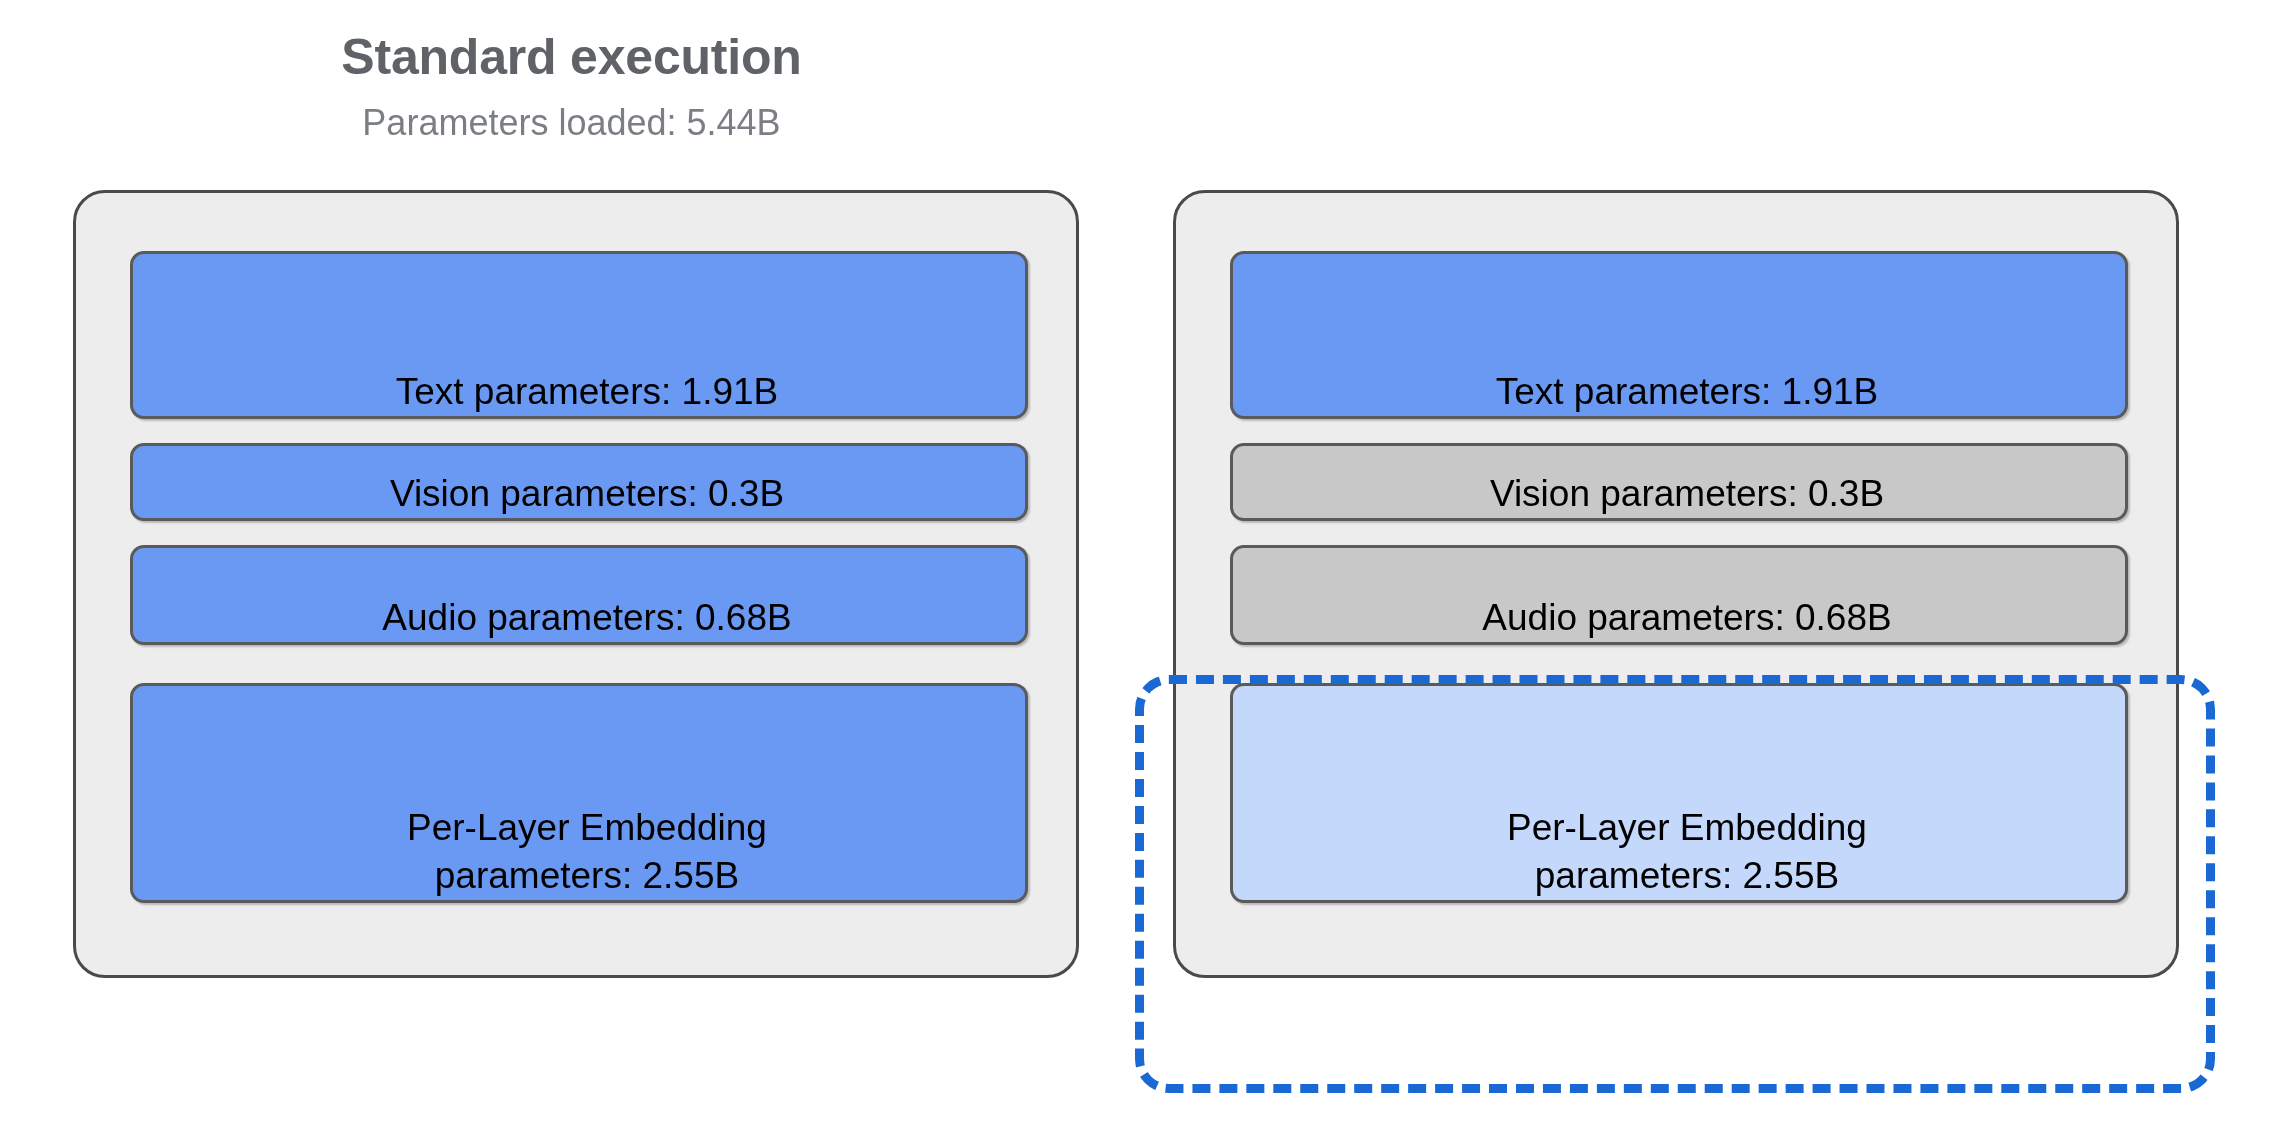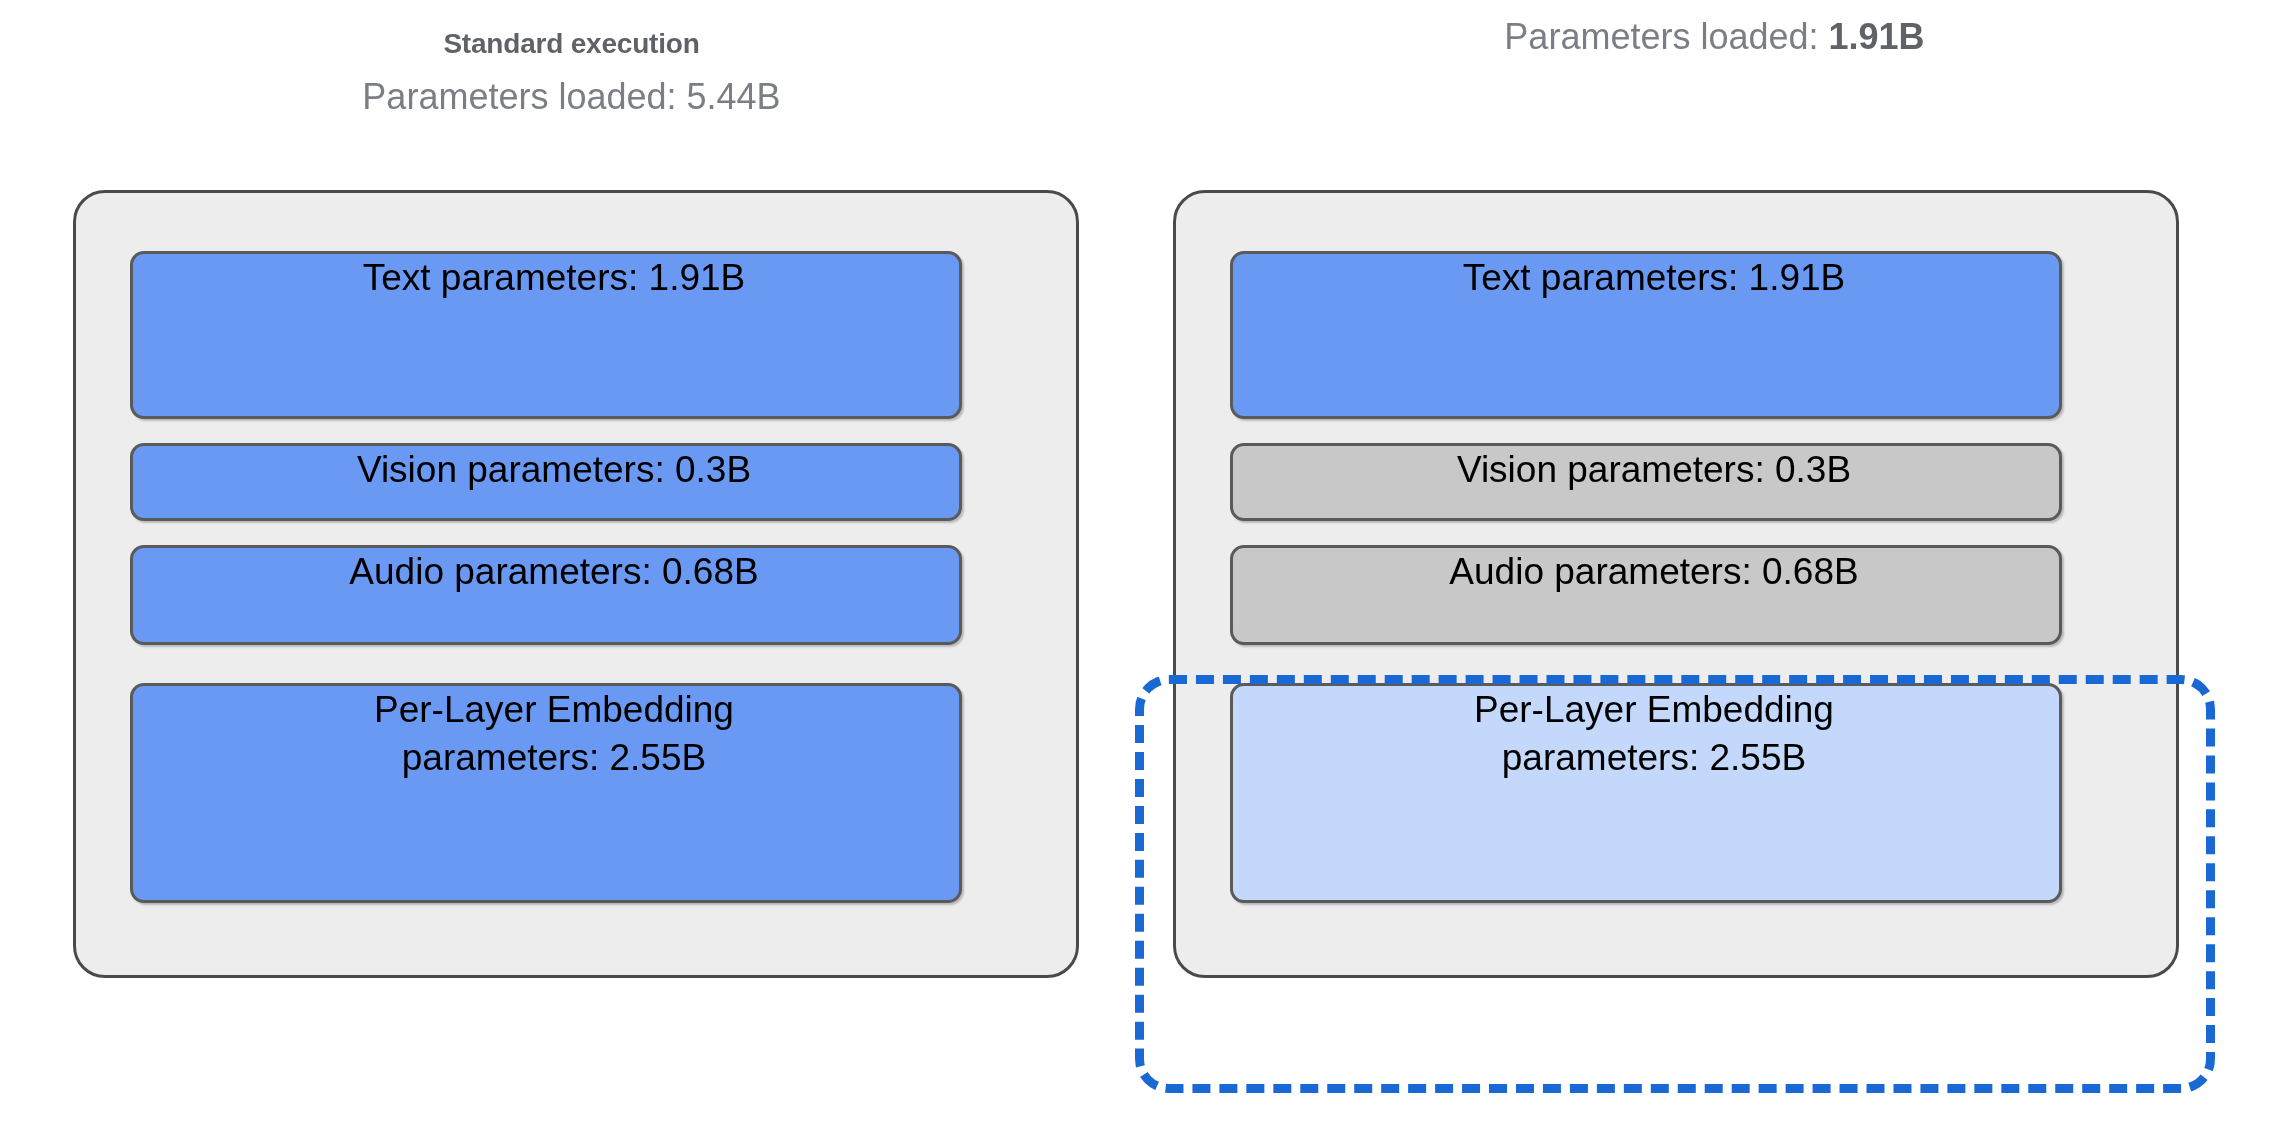--- a/index.html
+++ b/index.html
@@ -33,21 +33,21 @@
   .col-header {
     position: absolute;
     left: 0;
     right: 0;
     top: 0;
     text-align: center;
   }
   .col-title {
     margin: 0;
     padding-top: 28px;
-    font-size: 28px;
+    font-size: 50px;
     font-weight: bold;
     color: #5f6368;
     letter-spacing: -0.2px;
     line-height: 1.16;
     white-space: nowrap;
   }
   .col-subtitle {
     margin: 0;
     padding-top: 16px;
     font-size: 36px;
@@ -79,26 +79,26 @@
     left: 30px;   
     top: 190px;
     width: 1006px;
     height: 788px;
   }
 
   
   .block {
     position: absolute;
     left: 54px;
-    width: 832px;
+    width: 898px;
     box-sizing: border-box;
     border: 3px solid #5a5a5a;
     border-radius: 14px;
     display: flex;
-    align-items: flex-start;
+    align-items: flex-end;
     justify-content: center;
     text-align: center;
     color: #000000;
     font-size: 37px;
     line-height: 1.30;
     box-shadow: 2px 2px 2px rgba(0,0,0,0.22);
     padding-left: 16px;
   }
   .block .block-label { display: block; white-space: pre-line; }
 
@@ -166,23 +166,20 @@
         <span class="block-label">Per-Layer Embedding
 parameters: 2.55B</span>
       </div>
     </div>
 
   </div>
 
   <div class="column right">
 
     <div class="col-header">
-      <div class="col-subtitle">
-        <span>Parameters loaded: </span><span class="strong">1.91B</span>
-      </div>
     </div>
 
     <div class="panel right-panel">
       <div class="block active b-text">
         <span class="block-label">Text parameters: 1.91B</span>
       </div>
       <div class="block skipped b-vision">
         <span class="block-label">Vision parameters: 0.3B</span>
       </div>
       <div class="block skipped b-audio">

